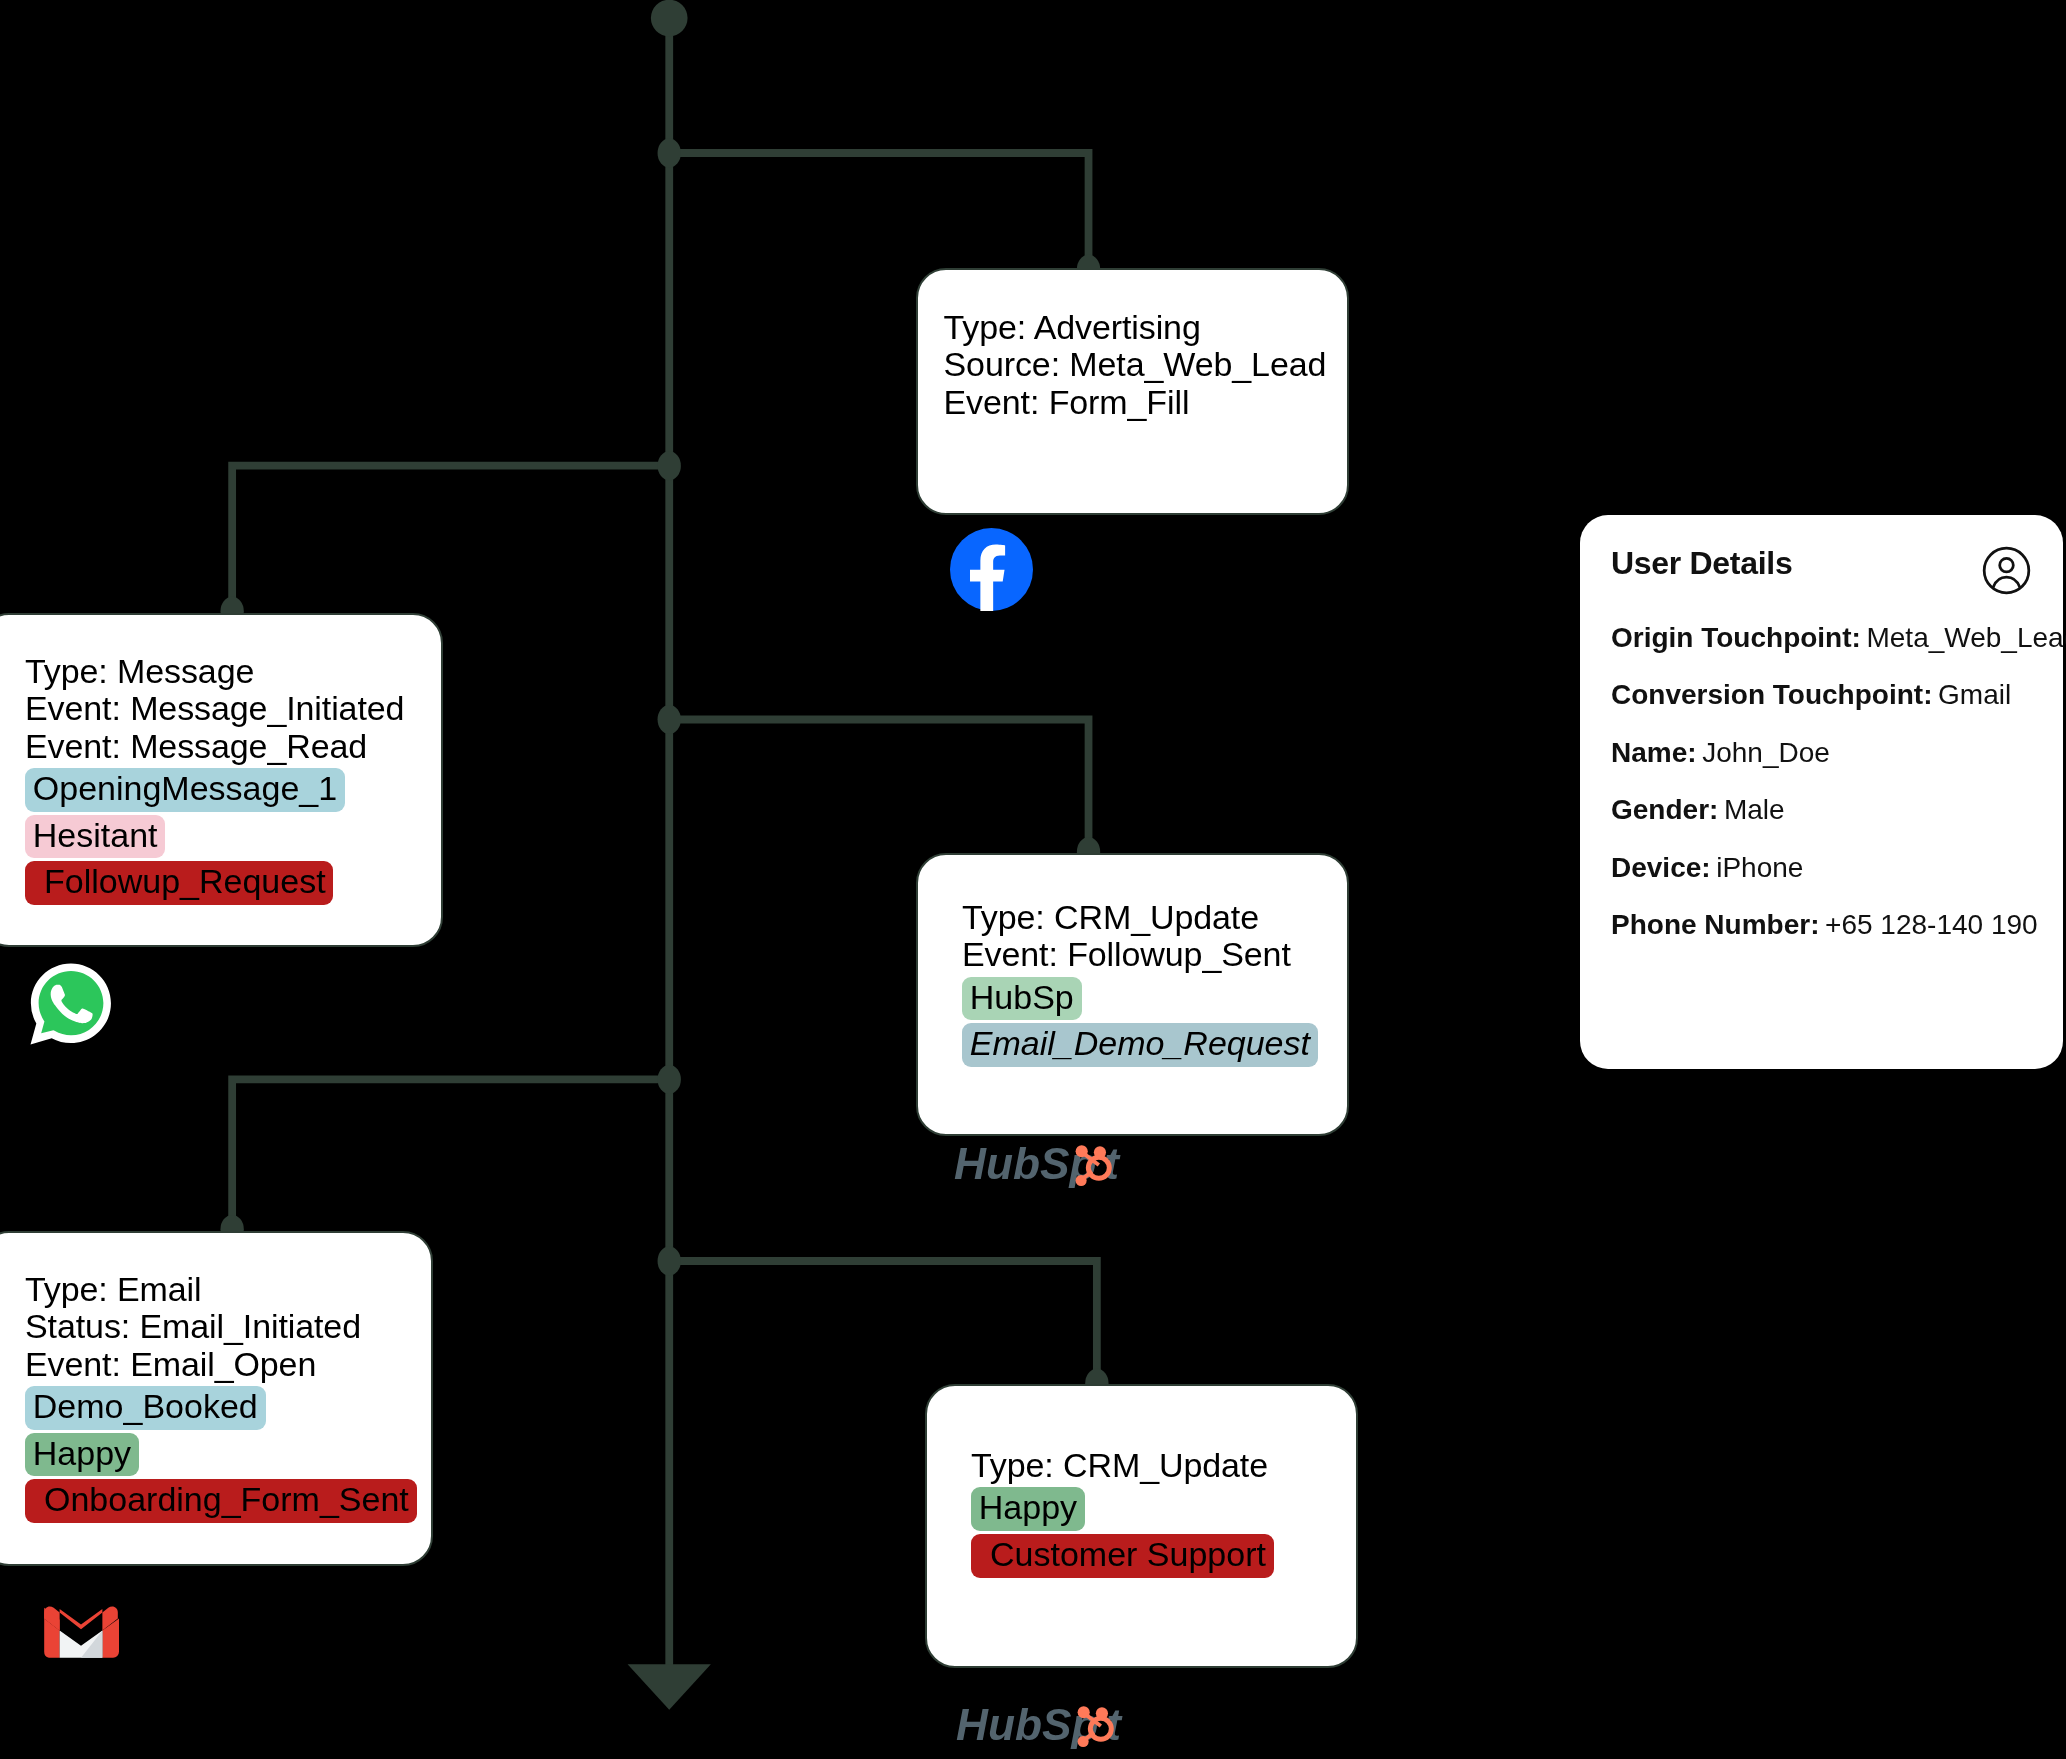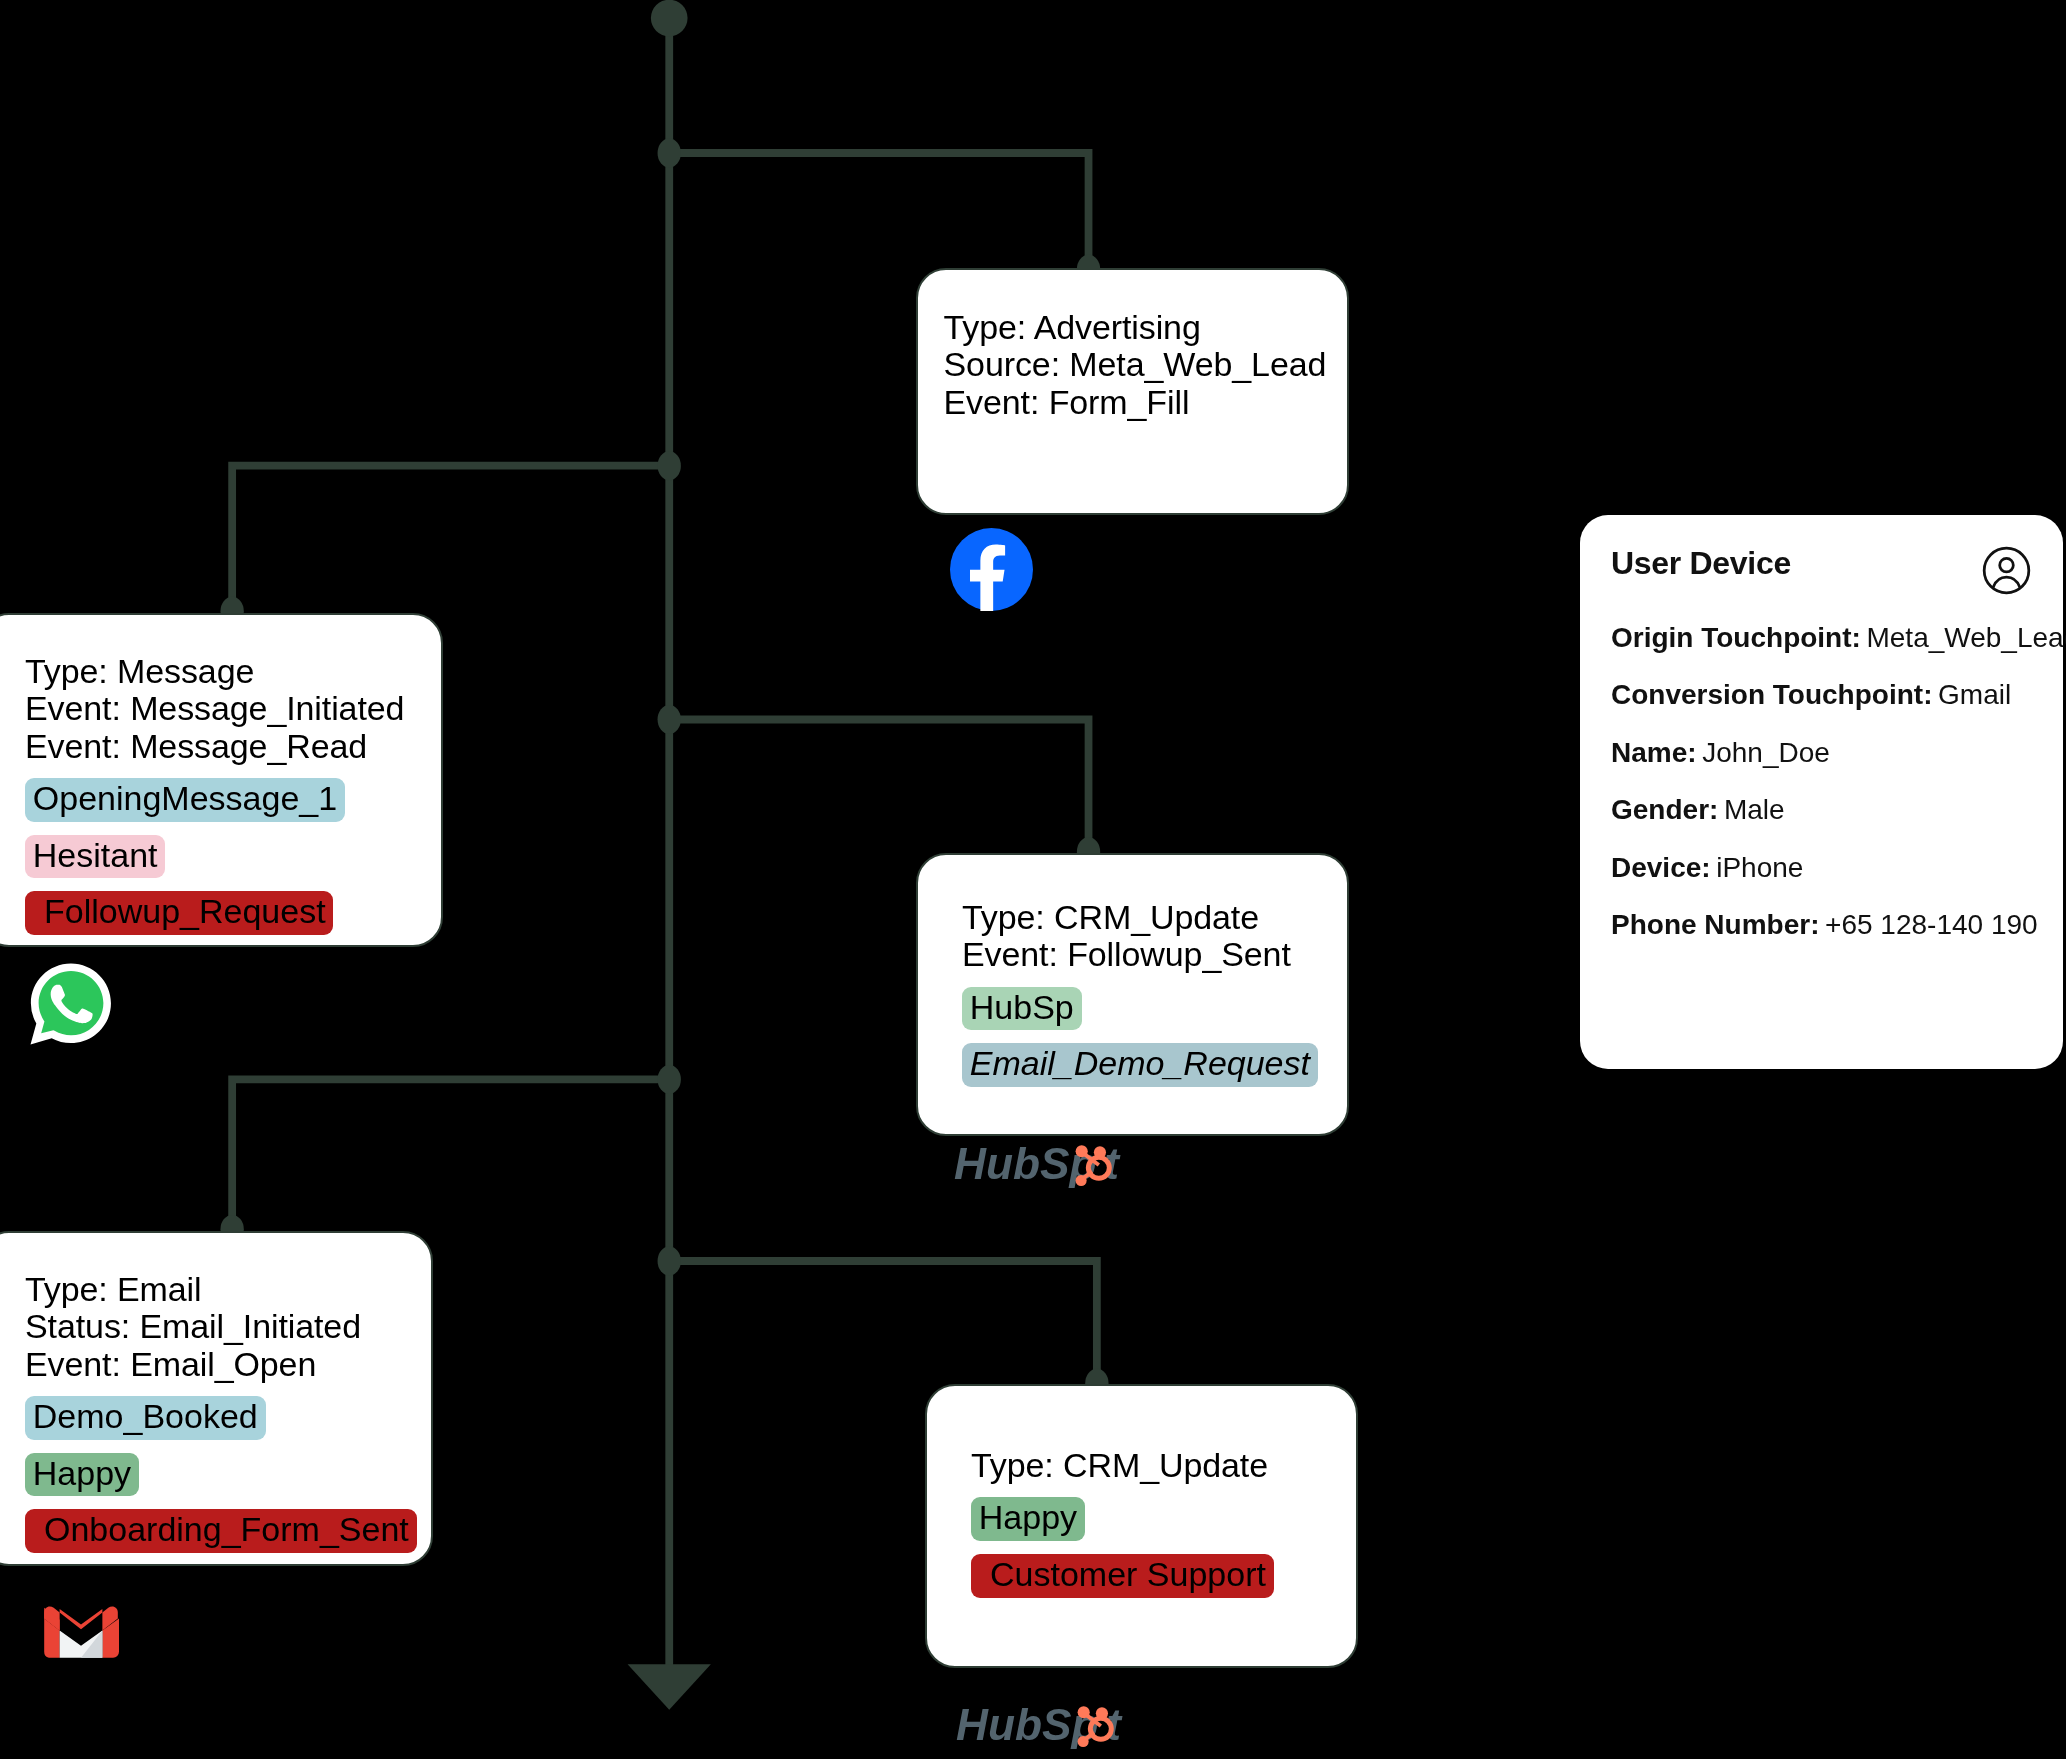--- a/index.html
+++ b/index.html
@@ -13,21 +13,21 @@
 
   
   .card{
     position:absolute;background:#fff;border:2.8px solid #2F3E35;
     border-radius:30px;padding:28px 25.5px;
   }
   .line{
     font-size:34px;line-height:1.10;color:#000;white-space:nowrap;
     letter-spacing:-0.1px;
   }
-  .tagrow{margin-top:13px;}
+  .tagrow{margin-top:3px;}
   .tag{
     display:inline-block;font-size:34px;line-height:1.12;color:#000;
     border-radius:9px;padding:1.1px 7.8px 4.4px 7.8px;white-space:nowrap;
   }
   .tag.blue{background:#A8D3DC;}
   .tag.blue2{background:#A8C6CE;font-style:italic;}
   .tag.pink{background:#F6CAD4;}
   .tag.amber{background:#b91c1c;padding-left:19px;}
   .tag.green{background:#7FB98E;}
   .tag.mint{background:#A9D4B5;}
@@ -131,21 +131,21 @@
   </div>
 
   <div class="card" id="card-crm-support">
     <div class="line">Type: CRM_Update</div>
     <div class="tagrow"><span class="tag green">Happy</span></div>
     <div class="tagrow"><span class="tag amber">Customer Support</span></div>
   </div>
 
   <div id="user-details">
     <div class="ud-head">
-      <div class="ud-title">User Device</div>
+      <div class="ud-title">User Details</div>
       <svg class="person-icon" viewBox="0 0 48 48">
         <circle cx="24" cy="24" r="21" fill="none" stroke="#111" stroke-width="2.6"></circle>
         <circle cx="24" cy="19" r="6.4" fill="none" stroke="#111" stroke-width="2.6"></circle>
         <path d="M11.6 39.5c2.4-6.2 7.0-9.3 12.4-9.3s10.0 3.1 12.4 9.3" fill="none" stroke="#111" stroke-width="2.6" stroke-linecap="round"></path>
       </svg>
     </div>
 
     <div class="ud-row">
       <span class="ud-key">Origin Touchpoint:</span><span class="ud-val">Meta_Web_Lead</span>
     </div>

